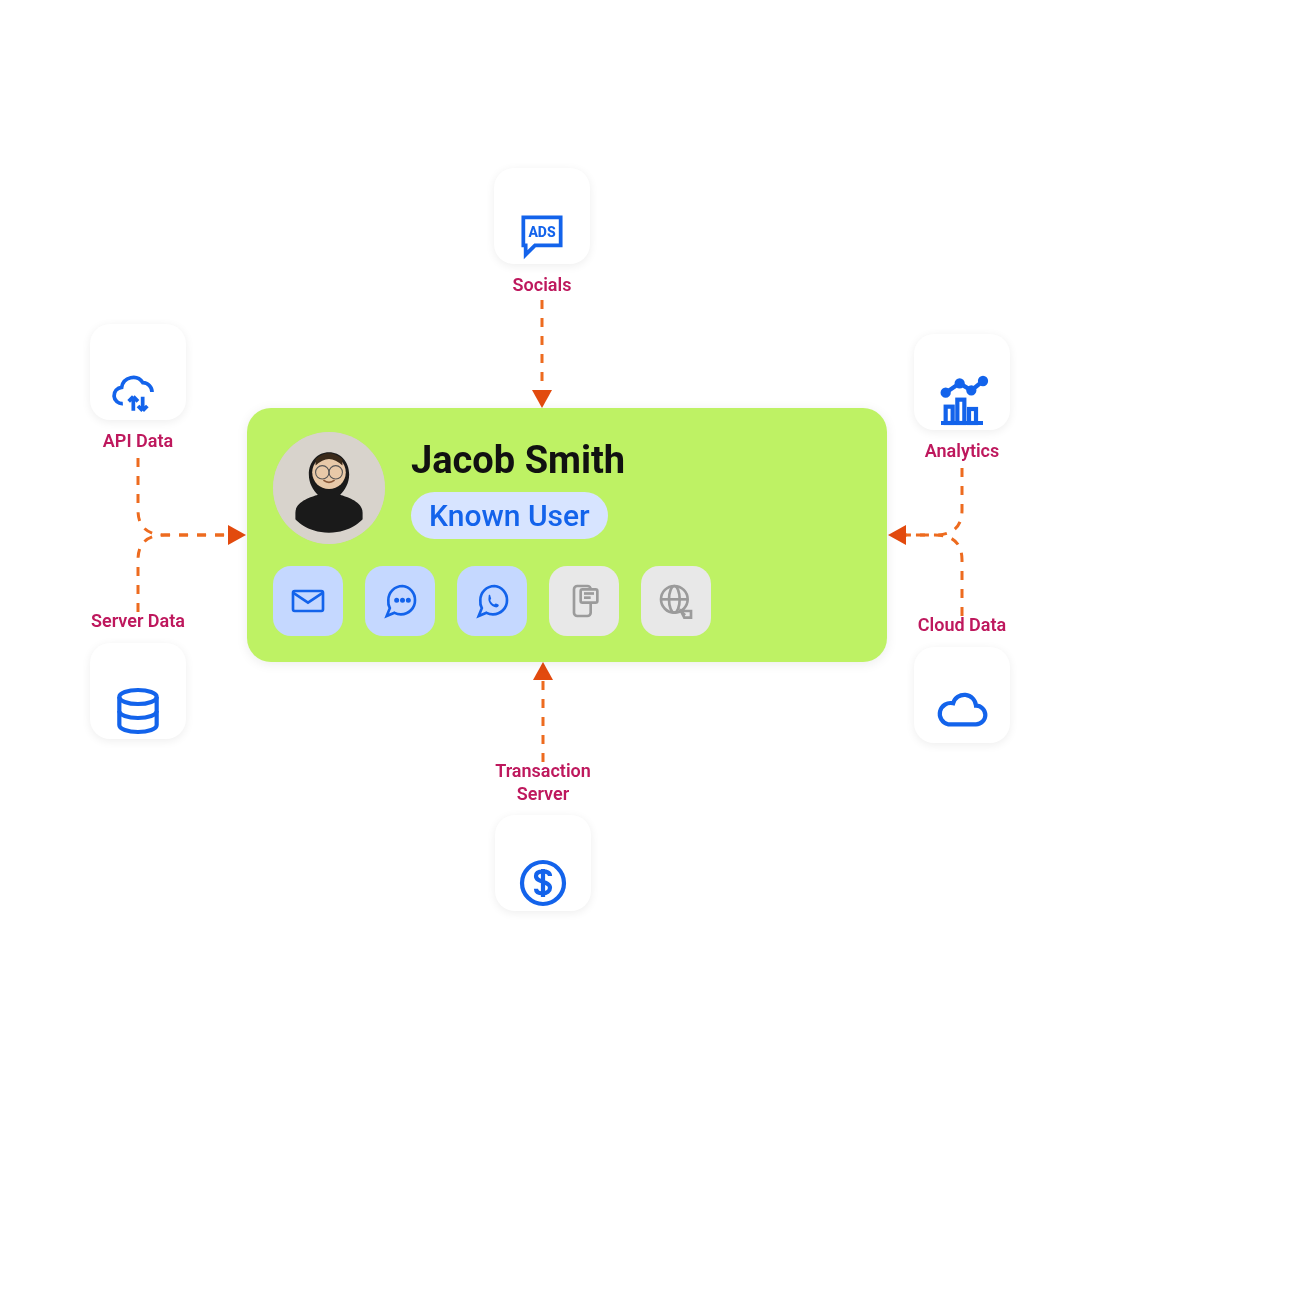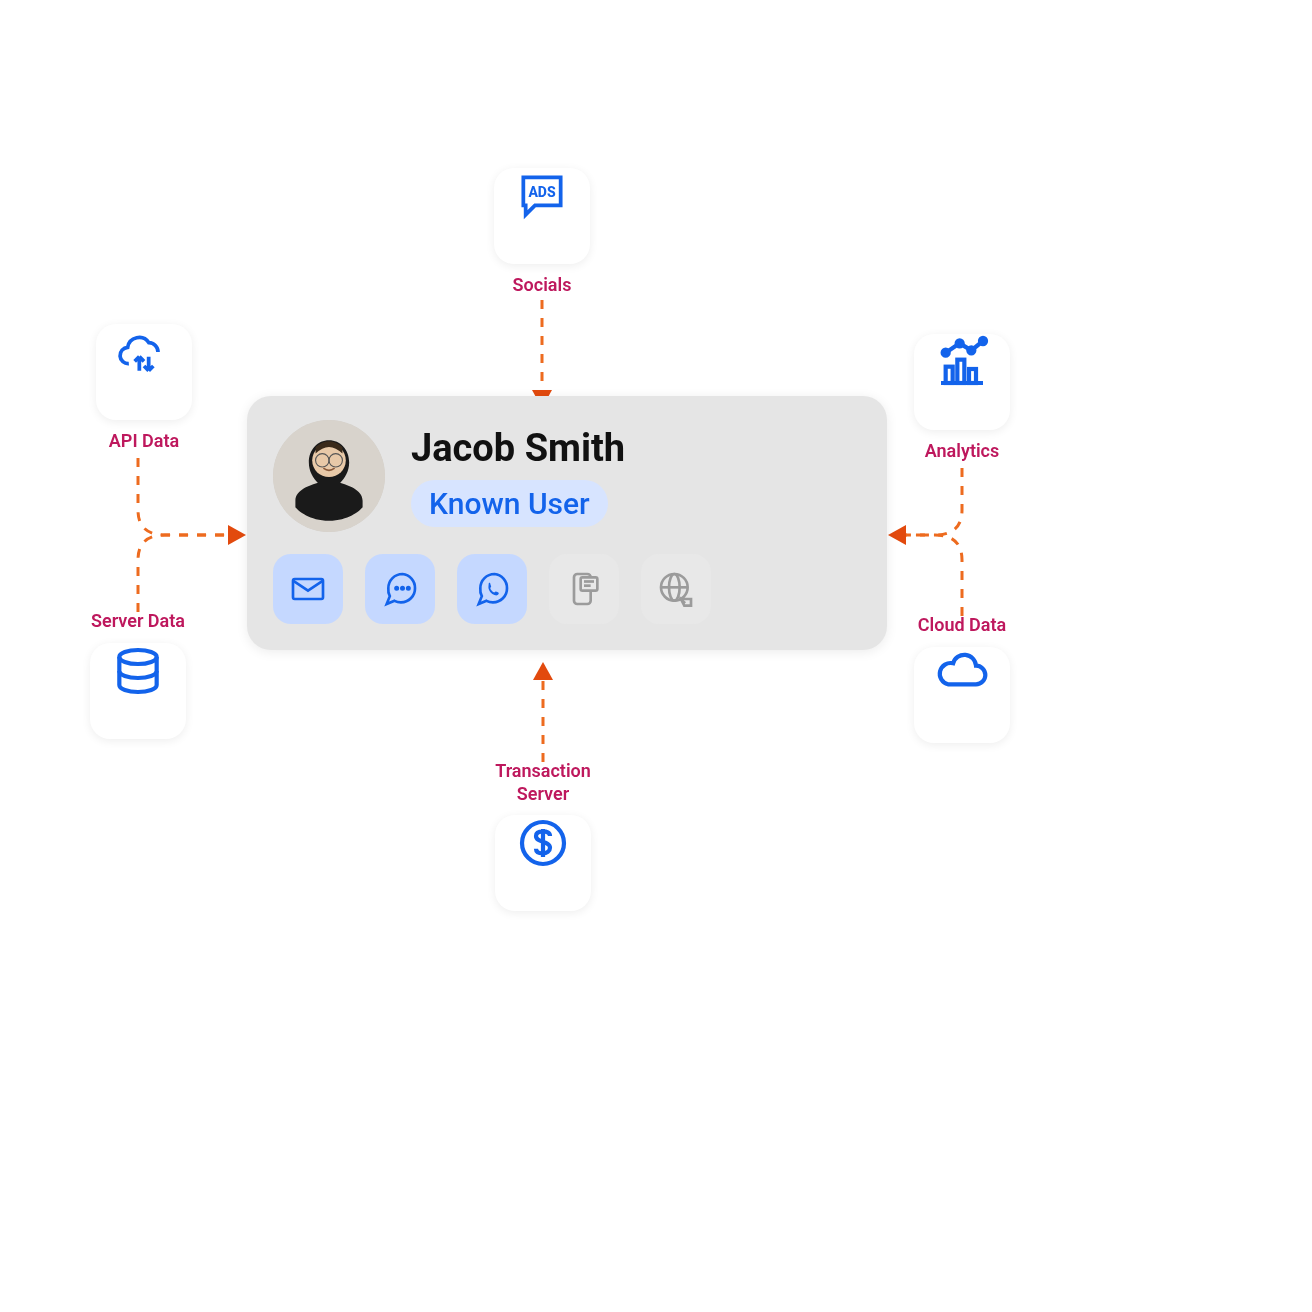--- a/index.html
+++ b/index.html
@@ -10,24 +10,24 @@
     font-family: -apple-system, BlinkMacSystemFont, "Segoe UI", Roboto, sans-serif;
     position: relative;
     color: #1a1a1a;
   }
   .canvas { position: relative; width: 100%; height: 100%; }
 
   
   .user-card {
     position: absolute;
     left: 247px;
-    top: 396px;
+    top: 408px;
     width: 640px;
     height: 254px;
-    background: #e5e5e5;
+    background: #bef264;
     border-radius: 24px;
     box-shadow: 0 2px 12px rgba(0,0,0,0.08);
     padding: 24px 26px 20px 26px;
   }
   .user-top { display: flex; align-items: center; gap: 26px; }
   .avatar {
     width: 112px; height: 112px; border-radius: 50%;
     background: #d3cfc9;
     display: flex; align-items: flex-end; justify-content: center;
     overflow: hidden;
@@ -60,21 +60,21 @@
   .node {
     position: absolute;
     display: flex; flex-direction: column; align-items: center;
     gap: 10px;
   }
   .node .tile {
     width: 96px; height: 96px;
     background: #fff;
     border-radius: 20px;
     box-shadow: 0 2px 10px rgba(0,0,0,0.07);
-    display: flex; align-items: flex-start; justify-content: center;
+    display: flex; align-items: flex-end; justify-content: center;
   }
   .node .label {
     font-size: 18px; font-weight: 600; color: #be185d; text-align: center;
     line-height: 1.25;
     max-width: 140px;
   }
 
   .connector-svg {
     position: absolute;
     left: 0; top: 0;
@@ -176,21 +176,21 @@
   <div class="node" style="left:494px; top:168px;">
     <div class="tile">
       <svg width="56" height="56" viewBox="0 0 24 24" fill="none" stroke="#1363eb" stroke-width="1.6">
         <path d="M4 4 H20 V16 H9 L5 20 V16 H4 Z"></path>
         <text x="12" y="12.5" text-anchor="middle" font-size="6" font-weight="800" fill="#1363eb" stroke="none">ADS</text>
       </svg>
     </div>
     <div class="label">Socials</div>
   </div>
 
-  <div class="node" style="left:96px; top:324px;">
+  <div class="node" style="left:90px; top:324px;">
     <div class="tile">
       <svg width="56" height="56" viewBox="0 0 24 24" fill="none" stroke="#1363eb" stroke-width="1.6">
         <path d="M18 12a4 4 0 0 0-3.9-4A5 5 0 0 0 5 10a3.5 3.5 0 0 0 .5 7"></path>
         <path d="M10 14 L10 20 M10 14 L8 16 M10 14 L12 16"></path>
         <path d="M14 20 L14 14 M14 20 L12 18 M14 20 L16 18"></path>
       </svg>
     </div>
     <div class="label">API Data</div>
   </div>
 

